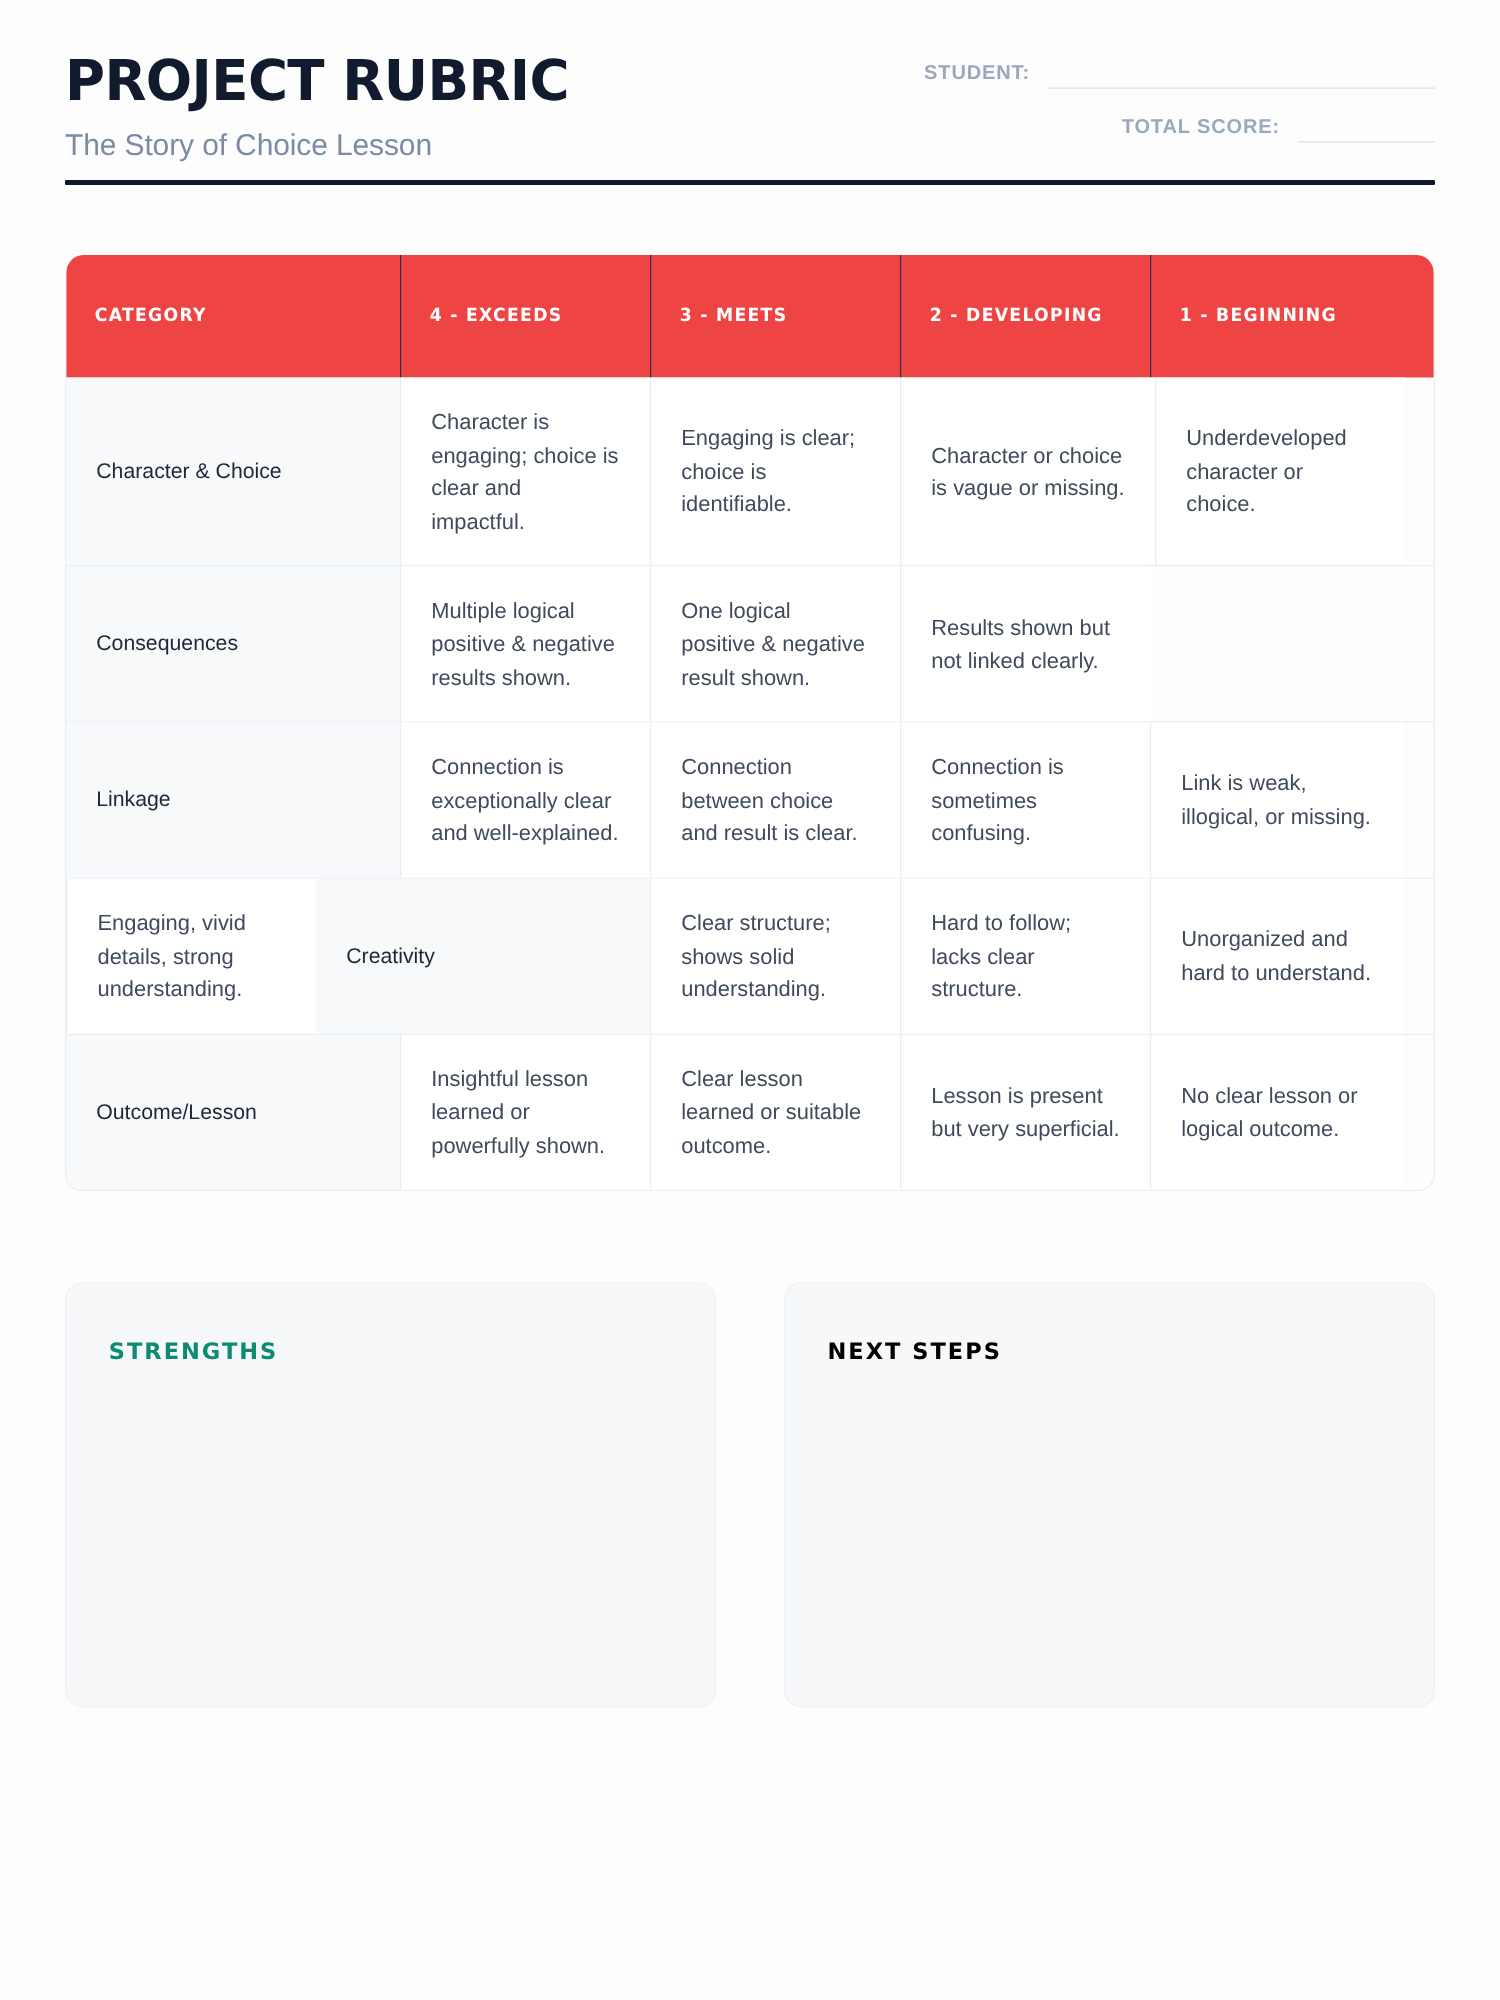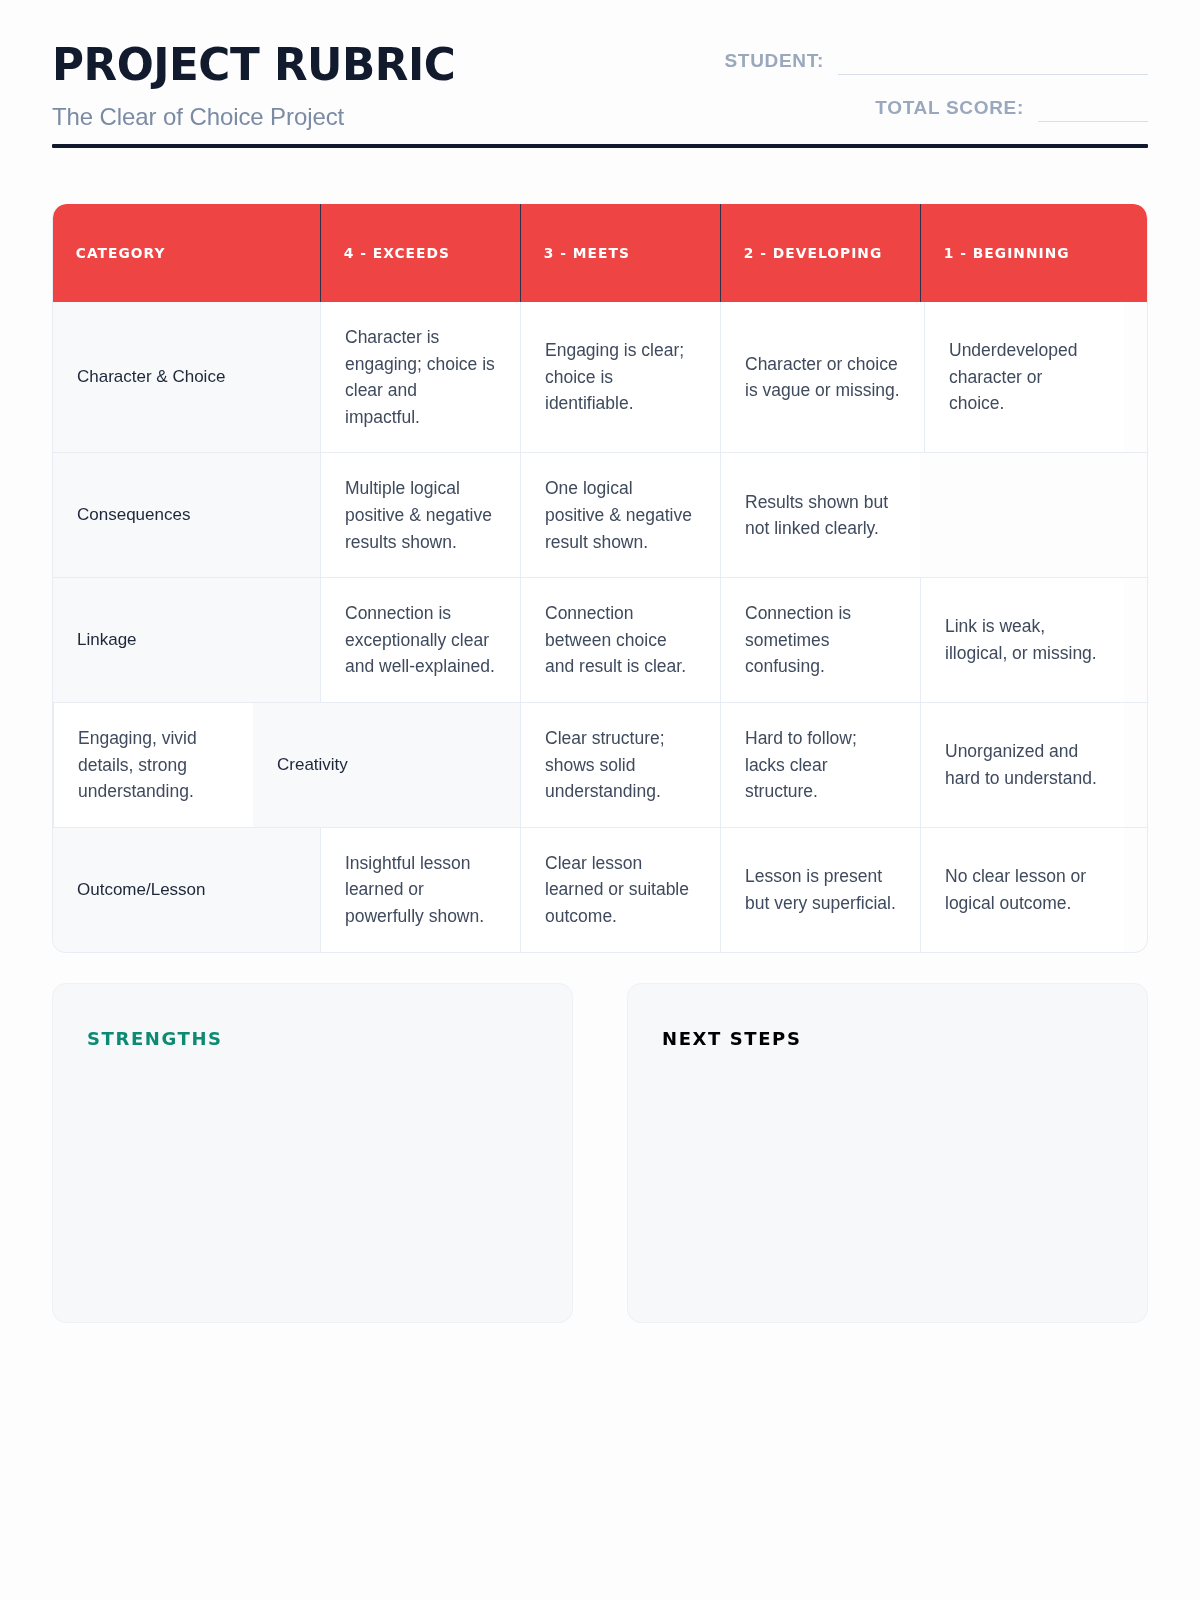--- a/index.html
+++ b/index.html
@@ -55,21 +55,21 @@
     right: 0;
     width: 470px;
   }
   .meta-row {
     display: flex;
     align-items: flex-end;
     justify-content: flex-end;
     margin-bottom: 22px;
   }
   .meta-label {
-    font-size: 19px;
+    font-size: 16px;
     font-weight: 700;
     letter-spacing: 0.7px;
     color: #9aa8bd;
     white-space: nowrap;
     padding-bottom: 3px;
   }
   .meta-line {
     height: 1px;
     background: #d7dfe9;
     margin-left: 14px;
@@ -147,21 +147,21 @@
   .c0 { width: 267px; flex: 0 0 267px; }
   .c1 { width: 200px; flex: 0 0 200px; }
   .c2 { width: 200px; flex: 0 0 200px; }
   .c3 { width: 200px; flex: 0 0 200px; }
   .c4 { width: 204px; flex: 0 0 204px; }
 
   
   .notes {
     display: flex;
     gap: 54px;
-    margin-top: 30px;
+    margin-top: 73px;
   }
   .note {
     flex: 1 1 0;
     height: 340px;
     background: #f6f8fa;
     border: 1px solid #eef1f5;
     border-radius: 14px;
     box-sizing: border-box;
     padding: 44px 34px;
   }
@@ -183,21 +183,21 @@
     min-height: 10px;
   }
 </style>
 </head>
 <body>
 
 <div class="page">
 
   <div class="header">
     <h1 class="title">PROJECT RUBRIC</h1>
-    <p class="subtitle">The Clear of Choice Project</p>
+    <p class="subtitle">The Story of Choice Lesson</p>
 
     <div class="meta">
       <div class="meta-row">
         <span class="meta-label">STUDENT:</span>
         <span class="meta-line student"></span>
       </div>
       <div class="meta-row">
         <span class="meta-label">TOTAL SCORE:</span>
         <span class="meta-line score"></span>
       </div>

